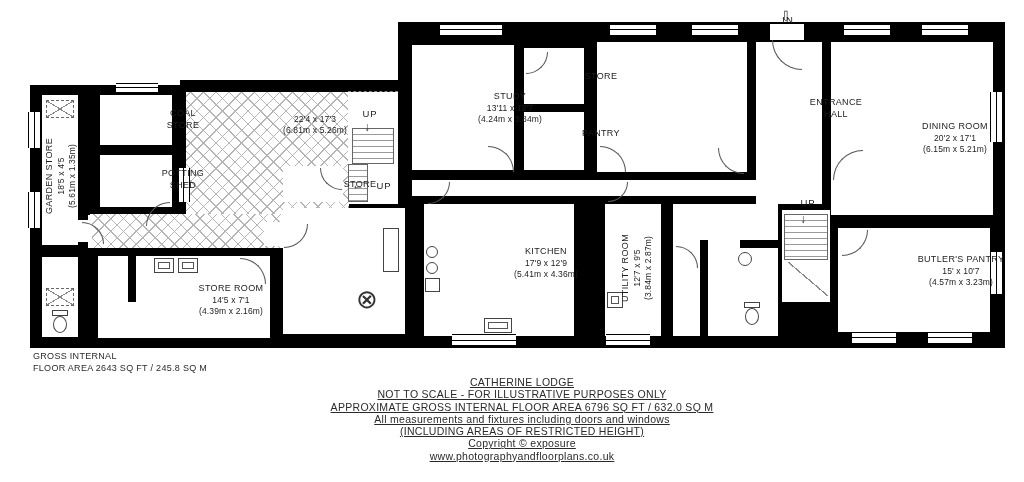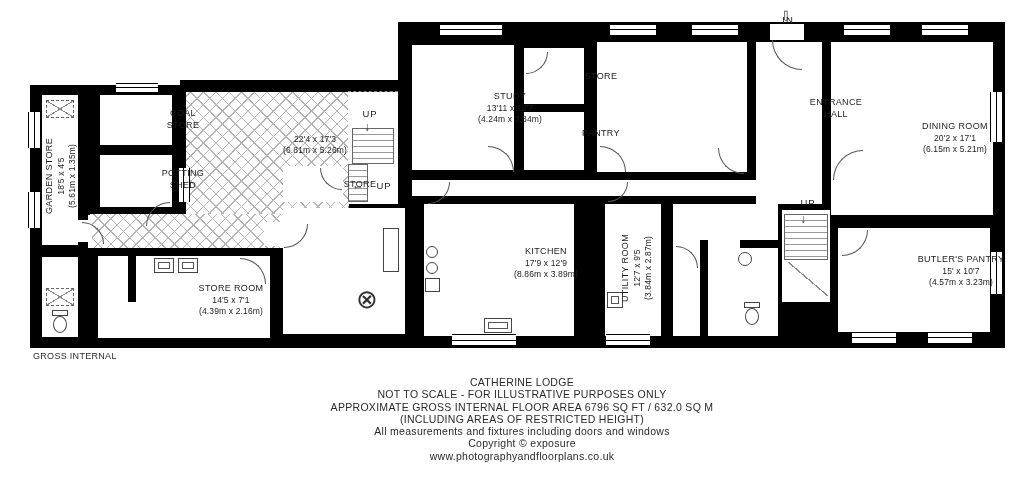--- a/index.html
+++ b/index.html
@@ -39,21 +39,21 @@
           line-height:1.3;white-space:nowrap;padding-left:47px;}
   .rlabel .dm{font-size:8.5px;letter-spacing:.15px;}
   .vlabel{position:absolute;z-index:7;text-align:center;font-size:9px;letter-spacing:.35px;
           line-height:1.3;white-space:nowrap;transform:rotate(-90deg);transform-origin:center center;}
   .vlabel .dm{font-size:8.5px;letter-spacing:.15px;}
   .uplbl{position:absolute;z-index:7;font-size:9.5px;letter-spacing:1px;text-align:center;}
   .arrow{position:absolute;z-index:7;font-size:12px;color:#333;}
   .foot-left{position:absolute;z-index:7;left:33px;top:351px;width:260px;font-size:9px;
              line-height:11.5px;letter-spacing:.3px;text-align:left;color:#2a2a2a;}
   .foot-center{position:absolute;z-index:7;left:172px;top:376px;width:700px;text-align:center;
-               font-size:10.5px;line-height:12.3px;letter-spacing:.3px;color:#2a2a2a;}
+               font-size:10.5px;line-height:12.3px;letter-spacing:.3px;color:#2a2a2a;text-decoration:underline;}
 </style>
 </head>
 <body>
 
 <div id="canvas">
 
   <div class="wall" style="left:30px;top:85px;width:58px;height:263px;"></div>
   <div class="wall" style="left:88px;top:85px;width:102px;height:130px;"></div>
   <div class="wall" style="left:88px;top:248px;width:192px;height:100px;"></div>
   <div class="wall" style="left:268px;top:155px;width:150px;height:193px;"></div>
@@ -160,21 +160,21 @@
     <div class="dm">(5.61m x 1.35m)</div>
   </div>
   <div class="rlabel" style="left:96px;top:108px;width:80px;">
     <div>COAL</div>
     <div>STORE</div>
   </div>
   <div class="rlabel" style="left:96px;top:168px;width:80px;">
     <div>POTTING</div>
     <div>SHED</div>
   </div>
-  <div class="rlabel" style="left:198px;top:114px;width:140px;margin-top:20px;">
+  <div class="rlabel" style="left:198px;top:114px;width:140px;">
     <div class="dm">22'4 x 17'3</div>
     <div class="dm">(6.81m x 5.26m)</div>
   </div>
   <div class="rlabel" style="left:273px;top:179px;width:80px;">
     <div>STORE</div>
   </div>
   <div class="rlabel" style="left:114px;top:283px;width:140px;">
     <div>STORE ROOM</div>
     <div class="dm">14'5 x 7'1</div>
     <div class="dm">(4.39m x 2.16m)</div>
@@ -195,21 +195,21 @@
     <div>HALL</div>
   </div>
   <div class="rlabel" style="left:838px;top:121px;width:140px;">
     <div>DINING ROOM</div>
     <div class="dm">20'2 x 17'1</div>
     <div class="dm">(6.15m x 5.21m)</div>
   </div>
   <div class="rlabel" style="left:429px;top:246px;width:140px;">
     <div>KITCHEN</div>
     <div class="dm">17'9 x 12'9</div>
-    <div class="dm">(8.86m x 3.89m)</div>
+    <div class="dm">(5.41m x 4.36m)</div>
   </div>
   <div class="vlabel" style="left:576px;top:252px;width:120px;height:32px;">
     <div>UTILITY ROOM</div>
     <div class="dm">12'7 x 9'5</div>
     <div class="dm">(3.84m x 2.87m)</div>
   </div>
   <div class="rlabel" style="left:834px;top:254px;width:160px;">
     <div>BUTLER'S PANTRY</div>
     <div class="dm">15' x 10'7</div>
     <div class="dm">(4.57m x 3.23m)</div>
@@ -219,24 +219,25 @@
   <span class="arrow" style="left:364px;top:120px;">↓</span>
   <span class="arrow" style="left:352px;top:178px;">←</span>
   <div class="uplbl" style="left:366px;top:180px;width:36px;">UP</div>
   <div class="uplbl" style="left:788px;top:197px;width:40px;">UP</div>
   <span class="arrow" style="left:800px;top:212px;">↓</span>
   <div class="uplbl" style="left:768px;top:1px;width:40px;margin-top:13px;">IN</div>
   <span class="arrow" style="left:780px;top:8px;font-size:14px;">⇩</span>
 
   <div class="foot-left">
     <div>GROSS INTERNAL</div>
+    <div>FLOOR AREA 2643 SQ FT / 245.8 SQ M</div>
   </div>
   <div class="foot-center">
     <div>CATHERINE LODGE</div>
     <div>NOT TO SCALE - FOR ILLUSTRATIVE PURPOSES ONLY</div>
     <div>APPROXIMATE GROSS INTERNAL FLOOR AREA 6796 SQ FT / 632.0 SQ M</div>
+    <div>All measurements and fixtures including doors and windows</div>
     <div>(INCLUDING AREAS OF RESTRICTED HEIGHT)</div>
-    <div>All measurements and fixtures including doors and windows</div>
     <div>Copyright © exposure</div>
     <div>www.photographyandfloorplans.co.uk</div>
   </div>
 
 </div>
 
 </body></html>

